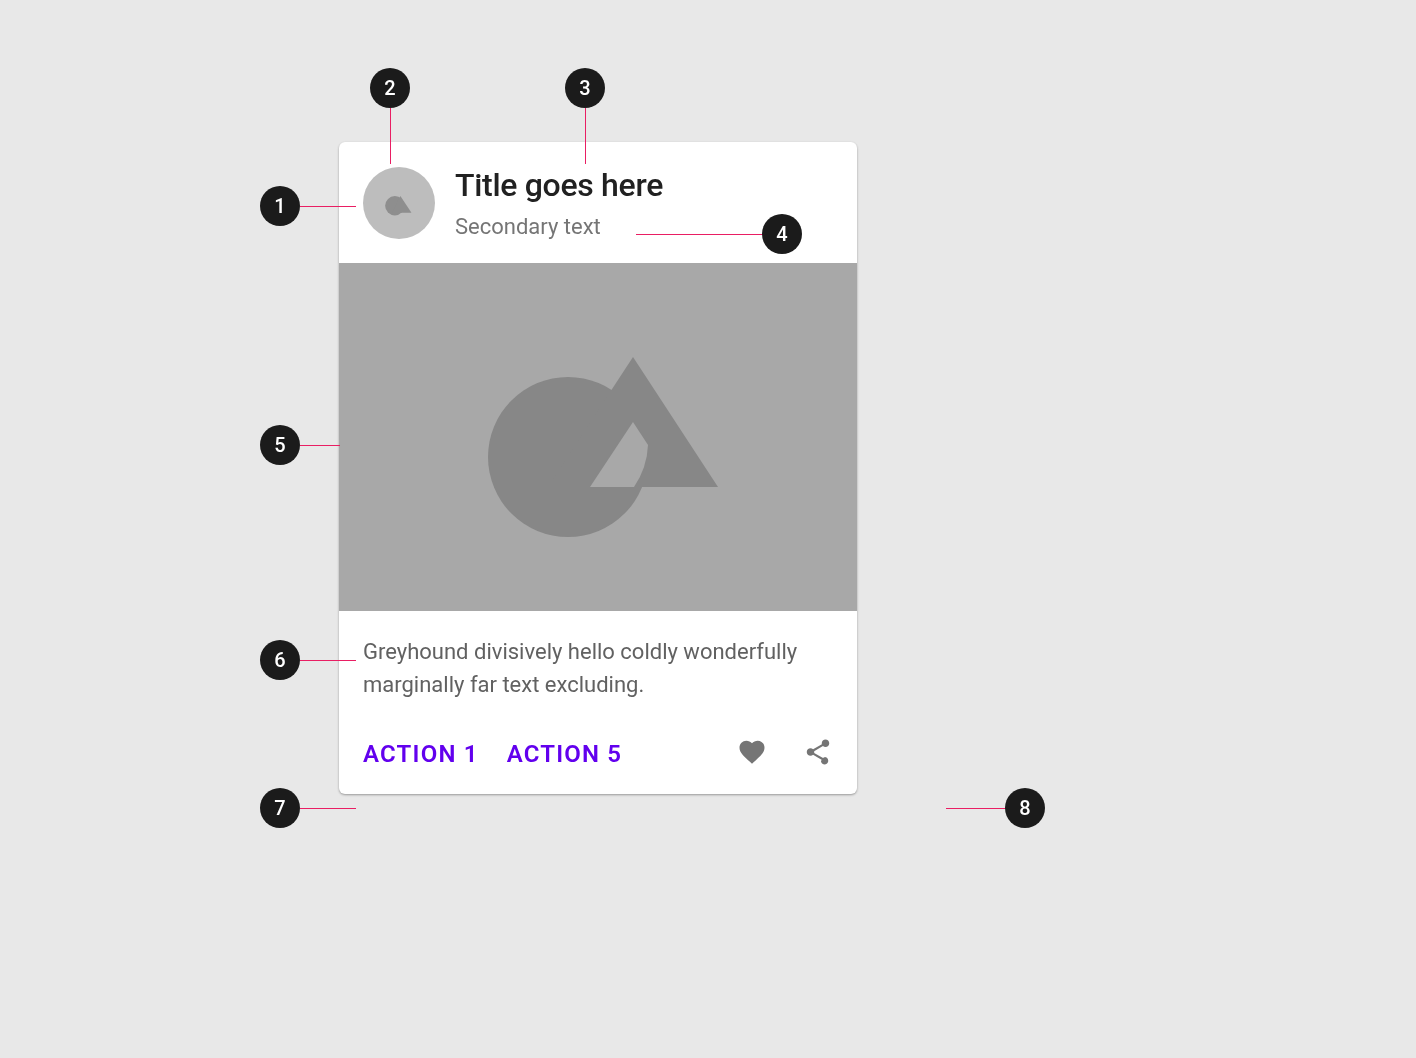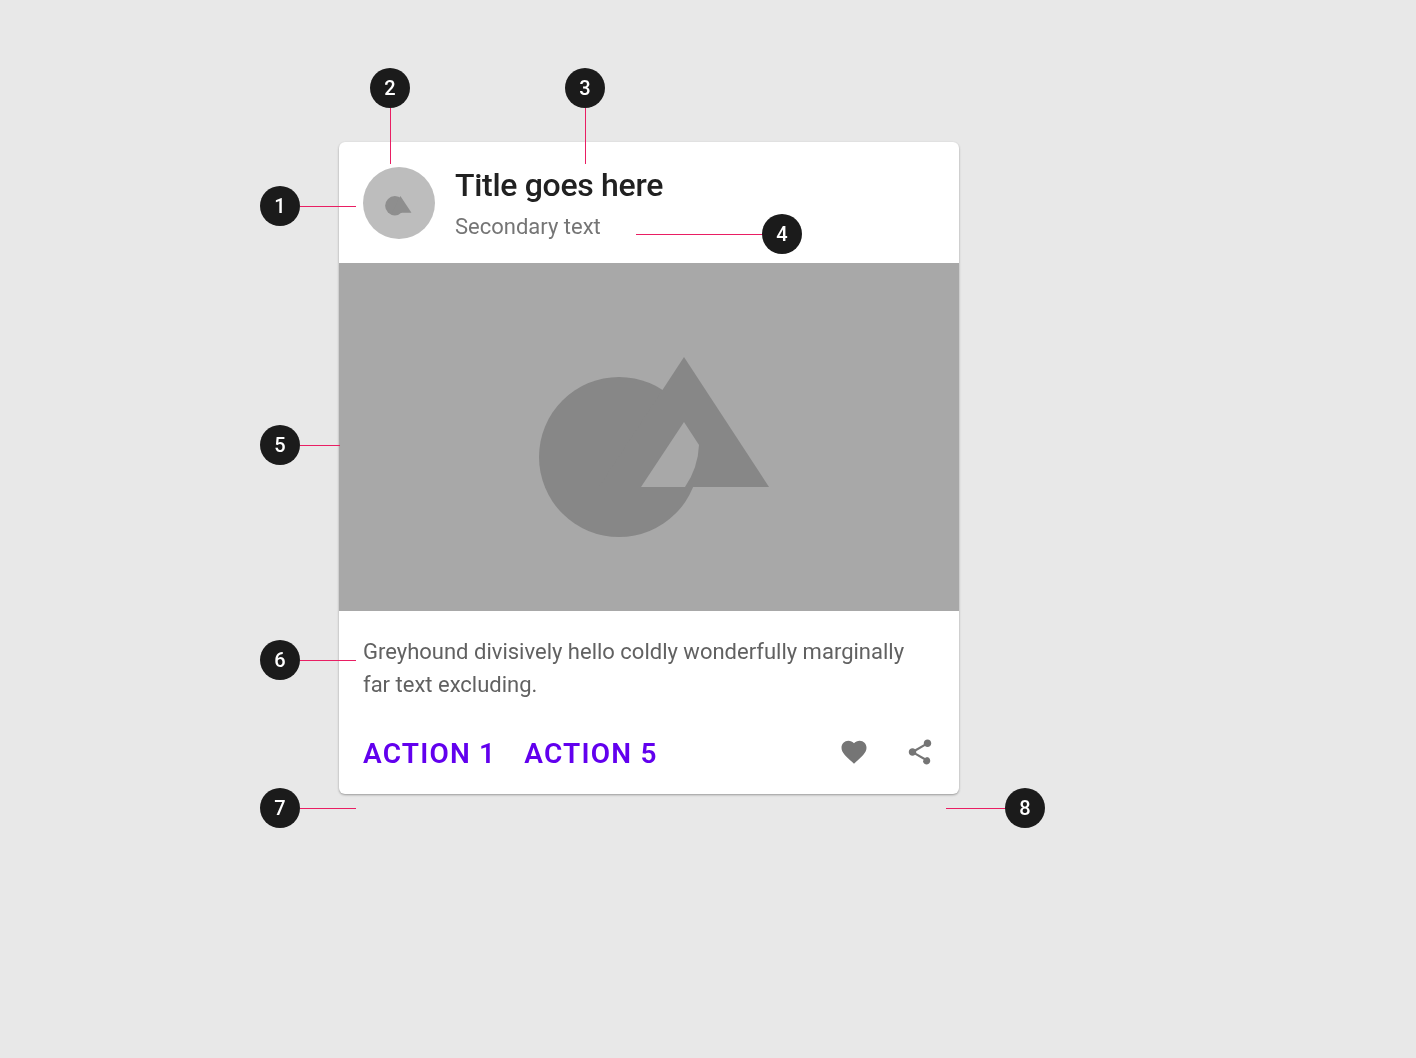--- a/index.html
+++ b/index.html
@@ -11,21 +11,21 @@
       background: #e8e8e8;
       font-family: Roboto, -apple-system, BlinkMacSystemFont, 'Segoe UI', sans-serif;
       width: 1416px;
       height: 1058px;
       position: relative;
     }
     .card {
       position: absolute;
       left: 339px;
       top: 142px;
-      width: 620px;
+      width: 518px;
       background: #ffffff;
       border-radius: 6px;
       box-shadow: 0 1px 3px rgba(0,0,0,0.12), 0 1px 2px rgba(0,0,0,0.24);
     }
     .card-header {
       display: flex;
       align-items: center;
       padding: 24px;
       gap: 20px;
     }
@@ -80,21 +80,21 @@
       padding: 16px 20px 20px 24px;
     }
     .action-buttons {
       display: flex;
       gap: 28px;
     }
     .action-btn {
       background: none;
       border: none;
       color: #6200ee;
-      font-size: 28px;
+      font-size: 24px;
       font-weight: 600;
       letter-spacing: 1.2px;
       cursor: pointer;
       font-family: inherit;
     }
     .action-icons {
       margin-left: auto;
       display: flex;
       gap: 28px;
       align-items: center;

